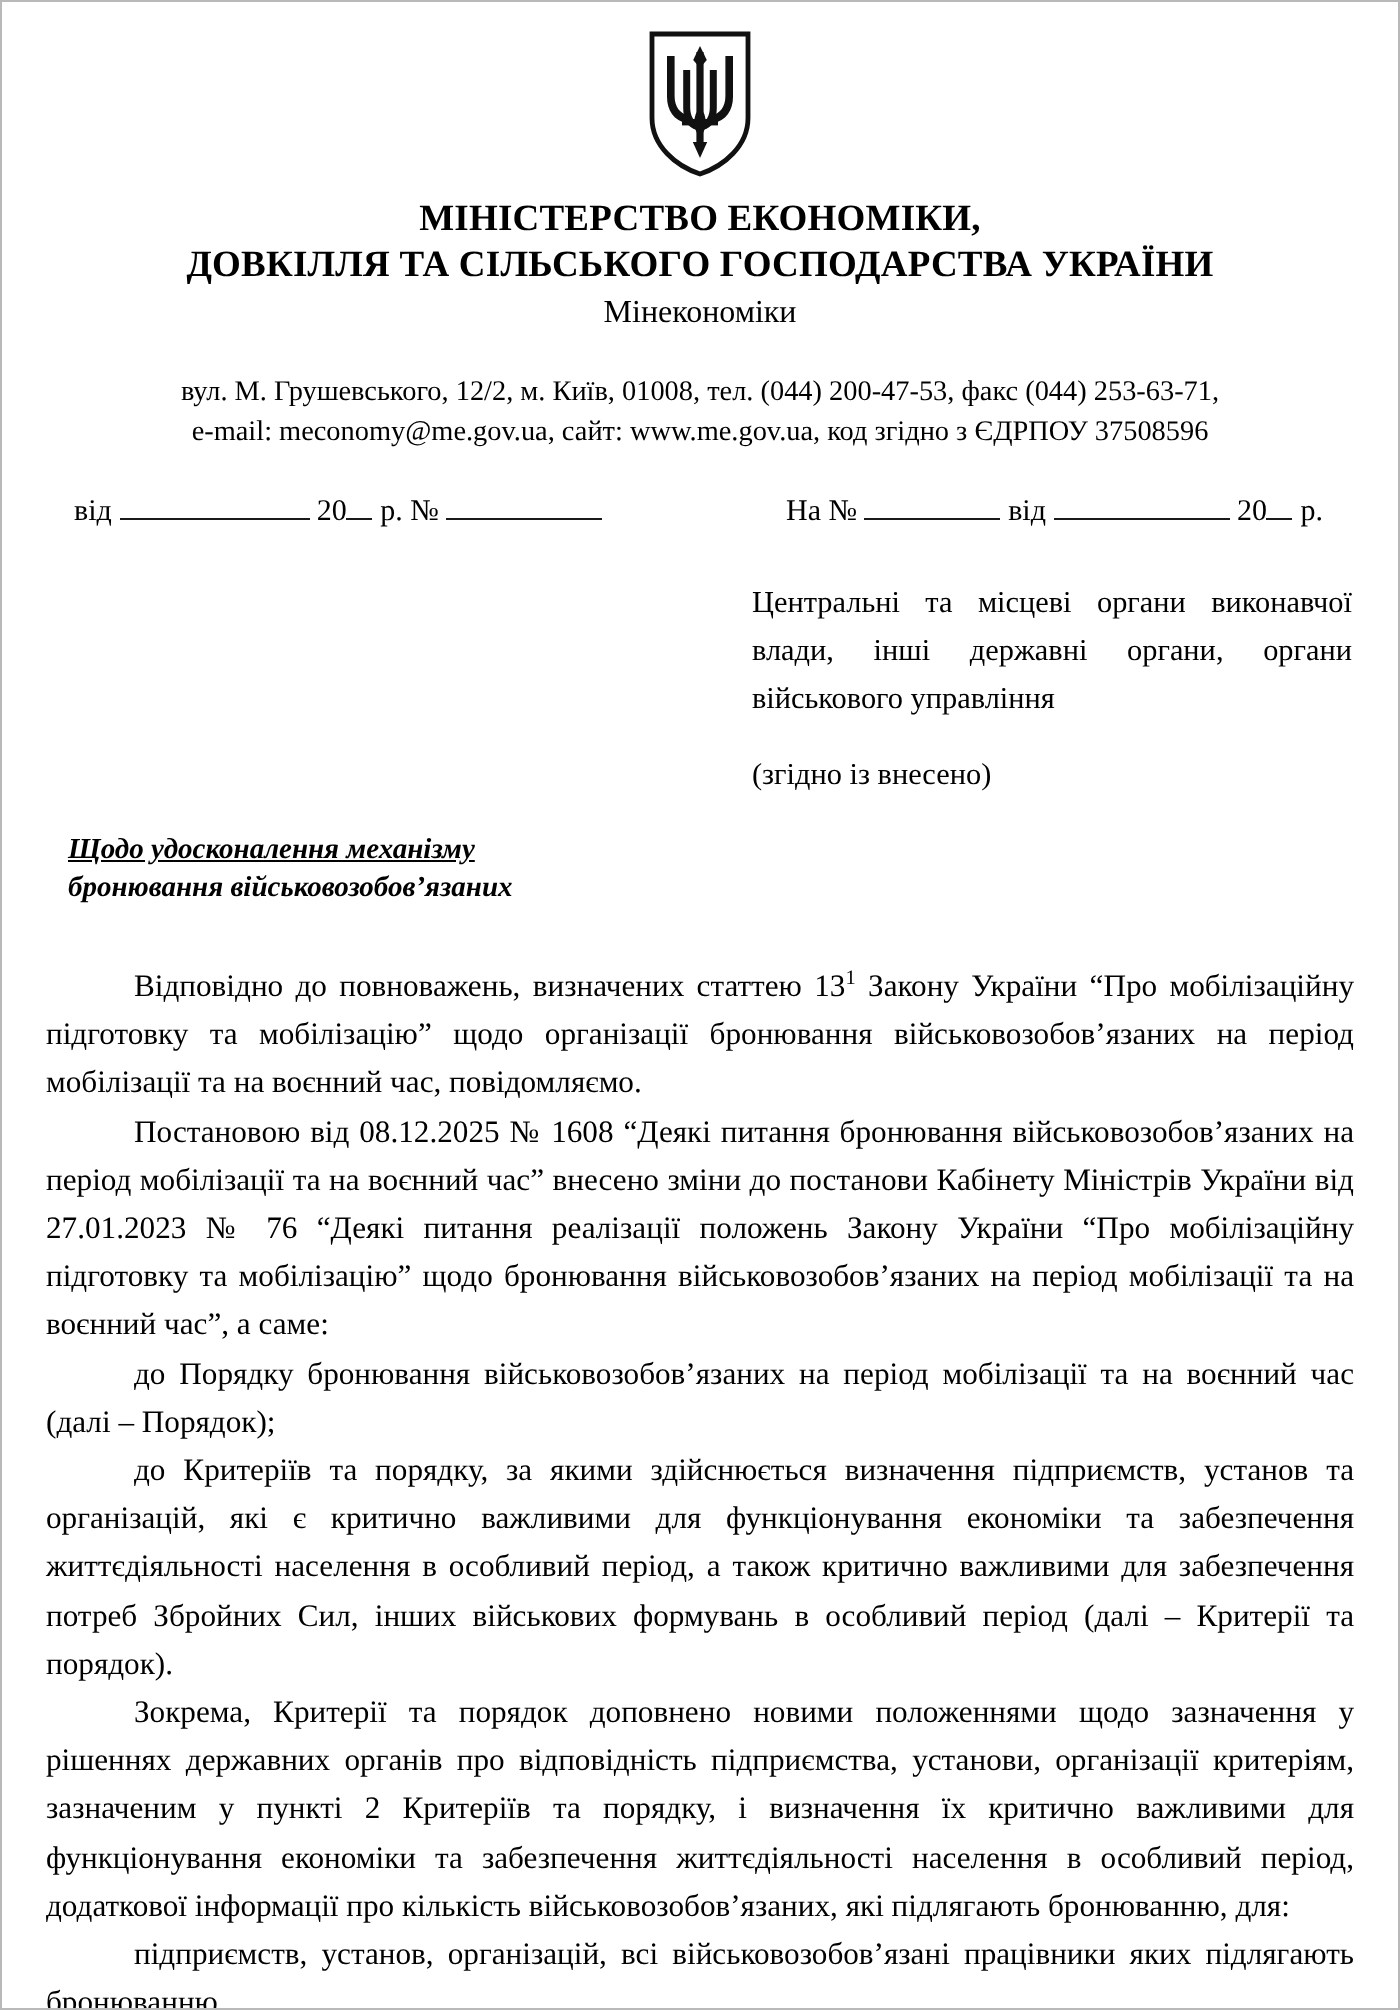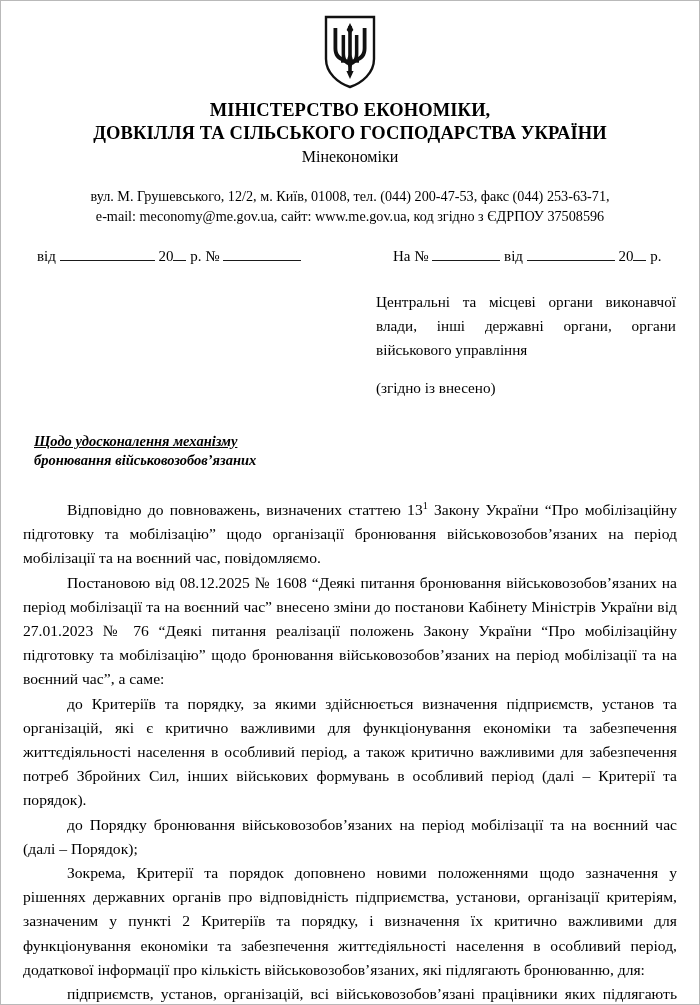--- a/index.html
+++ b/index.html
@@ -94,21 +94,21 @@
   .addressee .per-list {
     text-align: justify;
   }
   .addressee .note {
     margin-top: 14px;
     text-align: left;
   }
 
   
   .subject {
-    margin-top: 32px;
+    margin-top: 16px;
     margin-left: 11px;
     font-style: italic;
     font-weight: bold;
     font-size: 14.5px;
     line-height: 19px;
     max-width: 330px;
   }
   .subject span { display: block; }
   .subject .u { text-decoration: underline; display: inline; }
 
@@ -206,23 +206,23 @@
       <span class="u">Щодо удосконалення механізму</span>
       <span>бронювання військовозобов’язаних</span>
     </div>
 
     <div class="body">
 
       <p><span>Відповідно до повноважень, визначених статтею 13</span><sup>1</sup><span> Закону України “Про мобілізаційну підготовку та мобілізацію” щодо організації бронювання військовозобов’язаних на період мобілізації та на воєнний час, повідомляємо.</span></p>
 
       <p>Постановою від 08.12.2025 № 1608 “Деякі питання бронювання військовозобов’язаних на період мобілізації та на воєнний час” внесено зміни до постанови Кабінету Міністрів України від 27.01.2023 № 76 “Деякі питання реалізації положень Закону України “Про мобілізаційну підготовку та мобілізацію” щодо бронювання військовозобов’язаних на період мобілізації та на воєнний час”, а саме:</p>
 
+      <p>до Порядку бронювання військовозобов’язаних на період мобілізації та на воєнний час (далі – Порядок);</p>
+
       <p>до Критеріїв та порядку, за якими здійснюється визначення підприємств, установ та організацій, які є критично важливими для функціонування економіки та забезпечення життєдіяльності населення в особливий період, а також критично важливими для забезпечення потреб Збройних Сил, інших військових формувань в особливий період (далі – Критерії та порядок).</p>
-
-      <p>до Порядку бронювання військовозобов’язаних на період мобілізації та на воєнний час (далі – Порядок);</p>
 
       <p><span>Зокрема, Критерії та порядок доповнено новими положеннями щодо зазначення у рішеннях державних органів про відповідність підприємства, установи, організації критеріям, зазначеним у пункті 2 Критеріїв та порядку, і визначення їх критично важливими для функціонування економіки та забезпечення життєдіяльності населення в особливий період, </span><span class="u">додаткової інформації про кількість військовозобов’язаних, які підлягають бронюванню</span><span>, для:</span></p>
 
       <p><span>підприємств, установ, організацій, всі військовозобов’язані працівники яких підлягають бронюванню </span></p>
 
     </div>
   </div>
 </div>
 
 </body></html>

